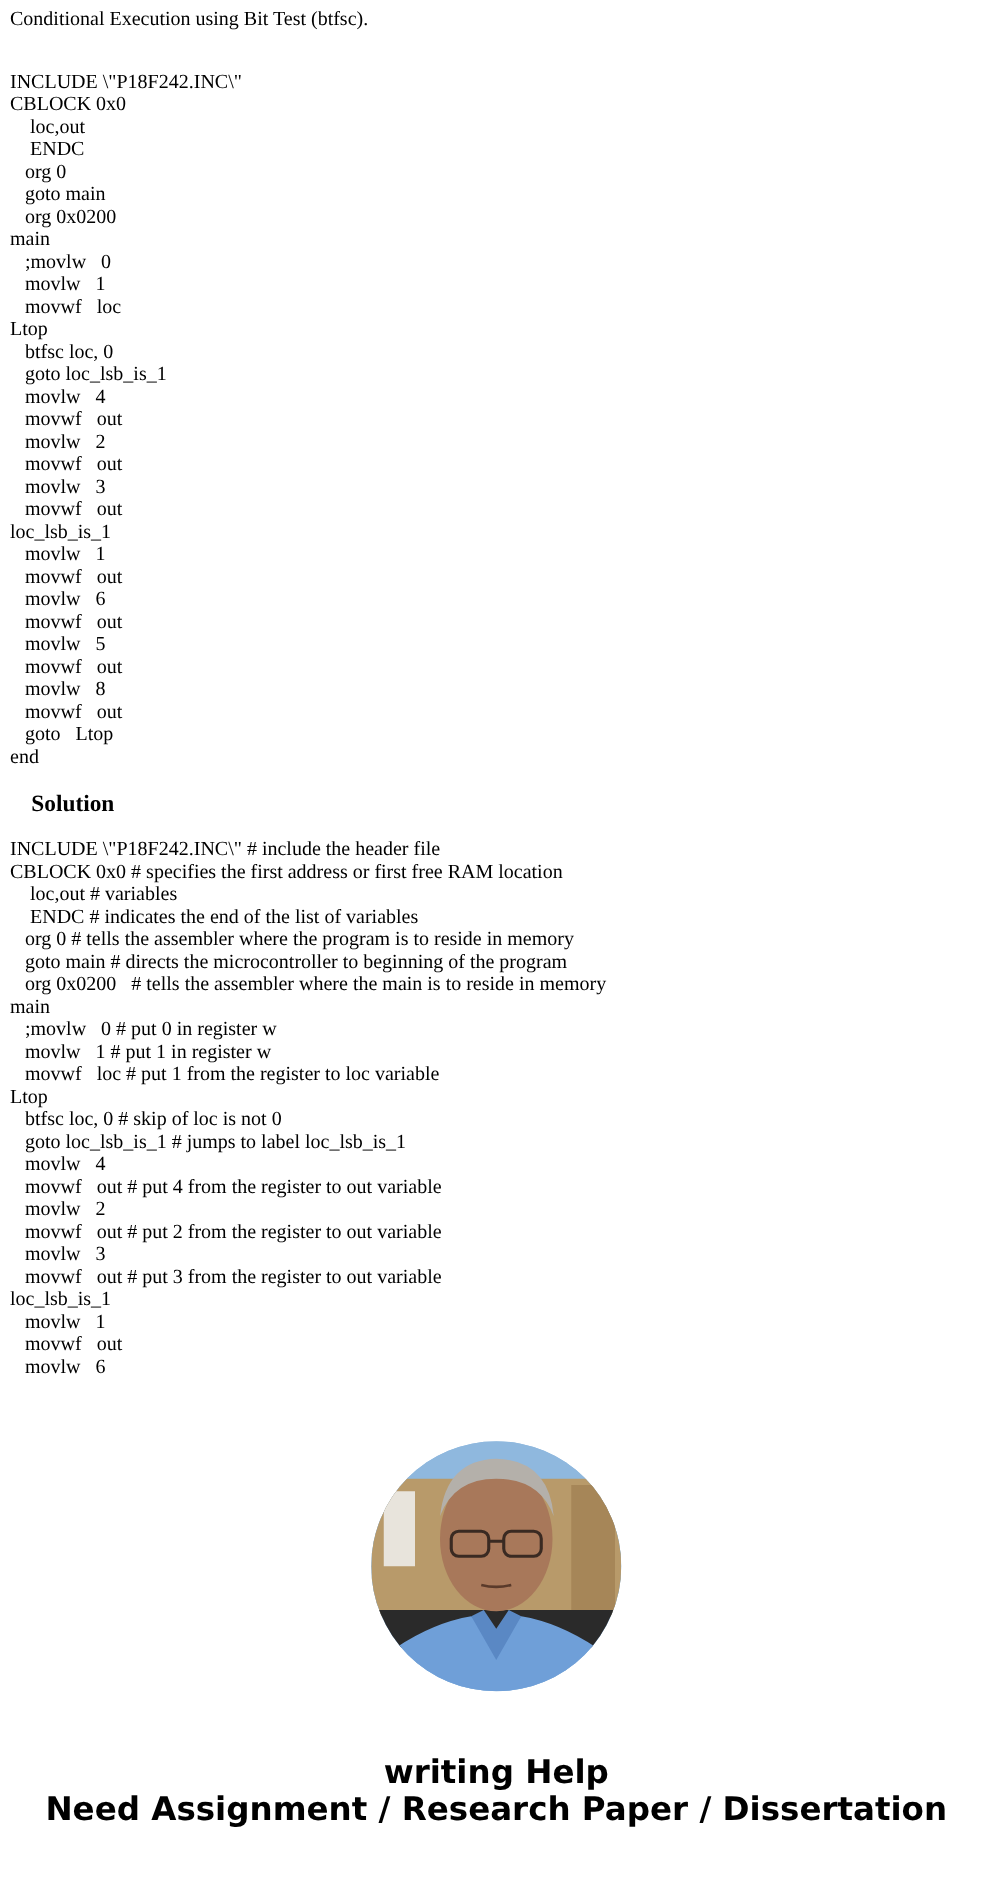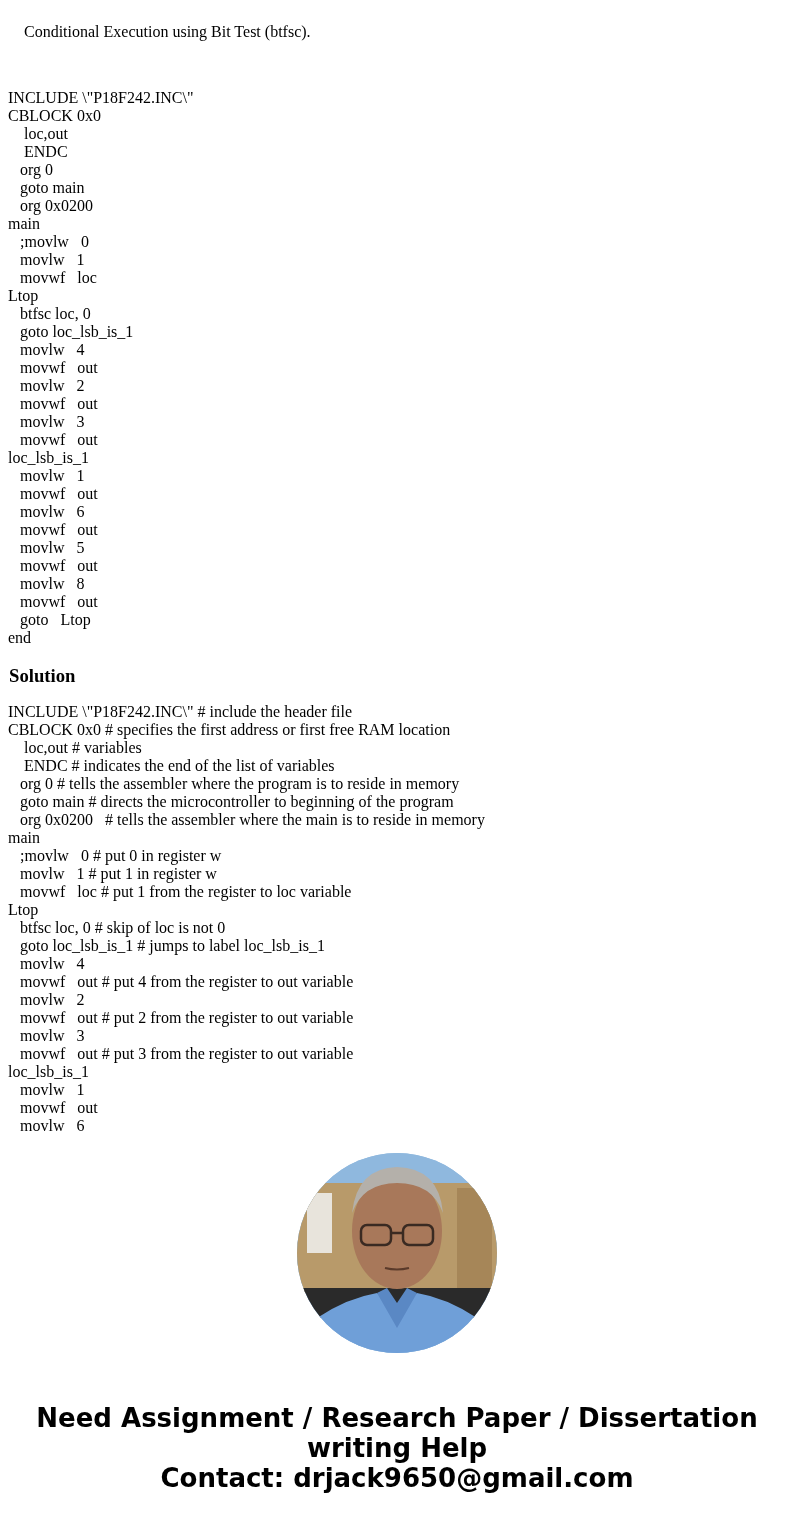--- a/index.html
+++ b/index.html
@@ -11,28 +11,28 @@
     font-family: "Liberation Serif", "DejaVu Serif", serif;
     font-size: 16px;
     color: #000000;
   }
   .content {
     position: absolute;
     left: 8px;
     top: 7px;
     width: 778px;
   }
-  .para { margin: 16px; line-height: 18px; }
+  .para { margin: 0; line-height: 18px; }
   .gap { height: 16px; }
   .code { line-height: 18px; white-space: pre; }
   .code .line { display: block; height: 18px; }
   h3.solution {
     font-size: 18.7px;
     font-weight: bold;
-    margin: 18px 0 16px 1px;
+    margin: 18px 0 16px 17px;
     line-height: 22px;
   }
   .avatar-wrap {
     position: absolute;
     left: 297px;
     top: 1153px;
     width: 200px;
     height: 200px;
     border-radius: 50%;
     overflow: hidden;
@@ -78,16 +78,15 @@
     <rect x="64" y="72" width="30" height="20" rx="6" fill="none" stroke="#3a2a22" stroke-width="2.5"></rect>
     <rect x="106" y="72" width="30" height="20" rx="6" fill="none" stroke="#3a2a22" stroke-width="2.5"></rect>
     <line x1="94" y1="80" x2="106" y2="80" stroke="#3a2a22" stroke-width="2.5"></line>
     <path d="M88 115 Q100 118 112 115" stroke="#5a3a2a" stroke-width="2" fill="none"></path>
     <path d="M10 200 L20 165 Q50 145 80 140 L100 160 L120 140 Q150 145 180 165 L190 200Z" fill="#6f9fd8"></path>
     <path d="M80 140 L100 175 L120 140 L110 135 L100 150 L90 135Z" fill="#5a88c4"></path>
   </svg>
 </div>
 
 <div class="promo">
+  <span class="pline">writing Help</span>
   <span class="pline">Need Assignment / Research Paper / Dissertation</span>
-  <span class="pline">writing Help</span>
-  <span class="pline">Contact: drjack9650@gmail.com</span>
 </div>
 
 </body></html>

